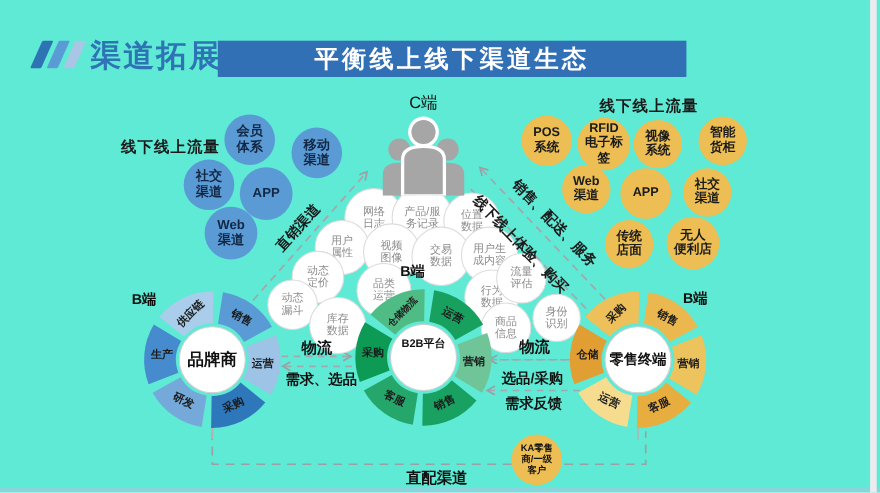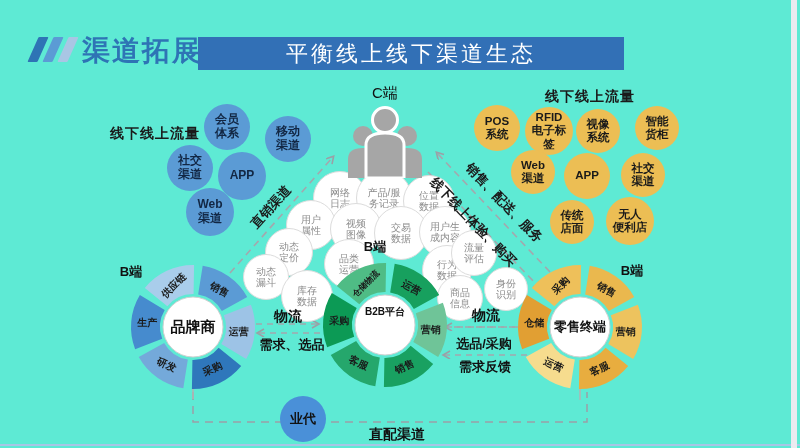--- a/index.html
+++ b/index.html
@@ -4,21 +4,21 @@
 <style>
   html,body{margin:0;padding:0;background:#fff;}
   #canvas{position:relative;width:800px;height:448px;background:#5eead4;overflow:hidden;
           font-family:"Liberation Sans","DejaVu Sans",sans-serif;}
   .abs{position:absolute;}
   
   #logo{left:33px;top:37px;display:flex;gap:5px;}
   .slash{width:10px;height:25px;transform:skewX(-24deg);border-radius:1px;}
   #page-title{left:82px;top:32px;font-size:28px;font-weight:bold;color:var(--title_blue);letter-spacing:2px;}
   #banner{left:198px;top:37px;width:426px;height:33px;background:var(--banner);color:#fff;
-          font-size:22px;font-weight:normal;text-align:center;line-height:34px;letter-spacing:3px;}
+          font-size:22px;font-weight:bold;text-align:center;line-height:34px;letter-spacing:3px;}
   
   .cluster-title{font-size:14px;font-weight:bold;color:#1a1a1a;letter-spacing:1px;}
   
   .circle{position:absolute;border-radius:50%;display:flex;align-items:center;justify-content:center;
           text-align:center;white-space:pre-line;line-height:1.15;z-index:3;}
   .c-blue{background:var(--blue_circle);color:#122744;font-weight:bold;font-size:12px;}
   .c-yellow{background:var(--yellow_circle);color:#1a1a1a;font-weight:bold;font-size:11.5px;}
   .c-cloud{background:#fff;border:1px solid var(--cloud_border);color:var(--cloud_text);
            font-size:10px;font-weight:500;z-index:2;}
   .c-agent{background:var(--agent_blue);color:#111;font-weight:bold;font-size:13px;z-index:3;}
@@ -89,21 +89,23 @@
   <div class="flow-label" style="left:504px;top:203px;font-size:13px;transform:translate(-50%,-50%) rotate(46deg);">销售、配送、服务</div>
   <div class="flow-label" style="left:473px;top:222px;font-size:13px;transform:translate(-50%,-50%) rotate(46deg);">线下线上体验、购买</div>
 
   <div class="gap-label" style="left:288px;top:308px;font-size:14px;transform:translateX(-50%);">物流</div>
   <div class="gap-label" style="left:292px;top:336px;font-size:13px;transform:translateX(-50%);">需求、选品</div>
   <div class="gap-label" style="left:486px;top:307px;font-size:14px;transform:translateX(-50%);">物流</div>
   <div class="gap-label" style="left:484px;top:335px;font-size:13px;transform:translateX(-50%);">选品/采购</div>
   <div class="gap-label" style="left:485px;top:358px;font-size:13px;transform:translateX(-50%);">需求反馈</div>
 
   <div class="gap-label" style="left:397px;top:426px;font-size:14px;transform:translateX(-50%);">直配渠道</div>
-  <div class="circle c-agent" style="left:280px;top:396px;width:46px;height:46px;">业代</div>
+  <div class="circle c-ka" style="left:465px;top:395px;width:46px;height:46px;">KA零售
+商/一级
+客户</div>
 
   <div id="gen">
       <div class="circle c-blue" style="left: 204px; top: 104px; width: 46px; height: 46px;">会员
 体系</div>
       <div class="circle c-blue" style="left: 265px; top: 116px; width: 46px; height: 46px;">移动
 渠道</div>
       <div class="circle c-blue" style="left: 167px; top: 145px; width: 46px; height: 46px;">社交
 渠道</div>
       <div class="circle c-blue" style="left: 218px; top: 152px; width: 48px; height: 48px;">APP</div>
       <div class="circle c-blue" style="left: 186px; top: 188px; width: 48px; height: 48px;">Web

